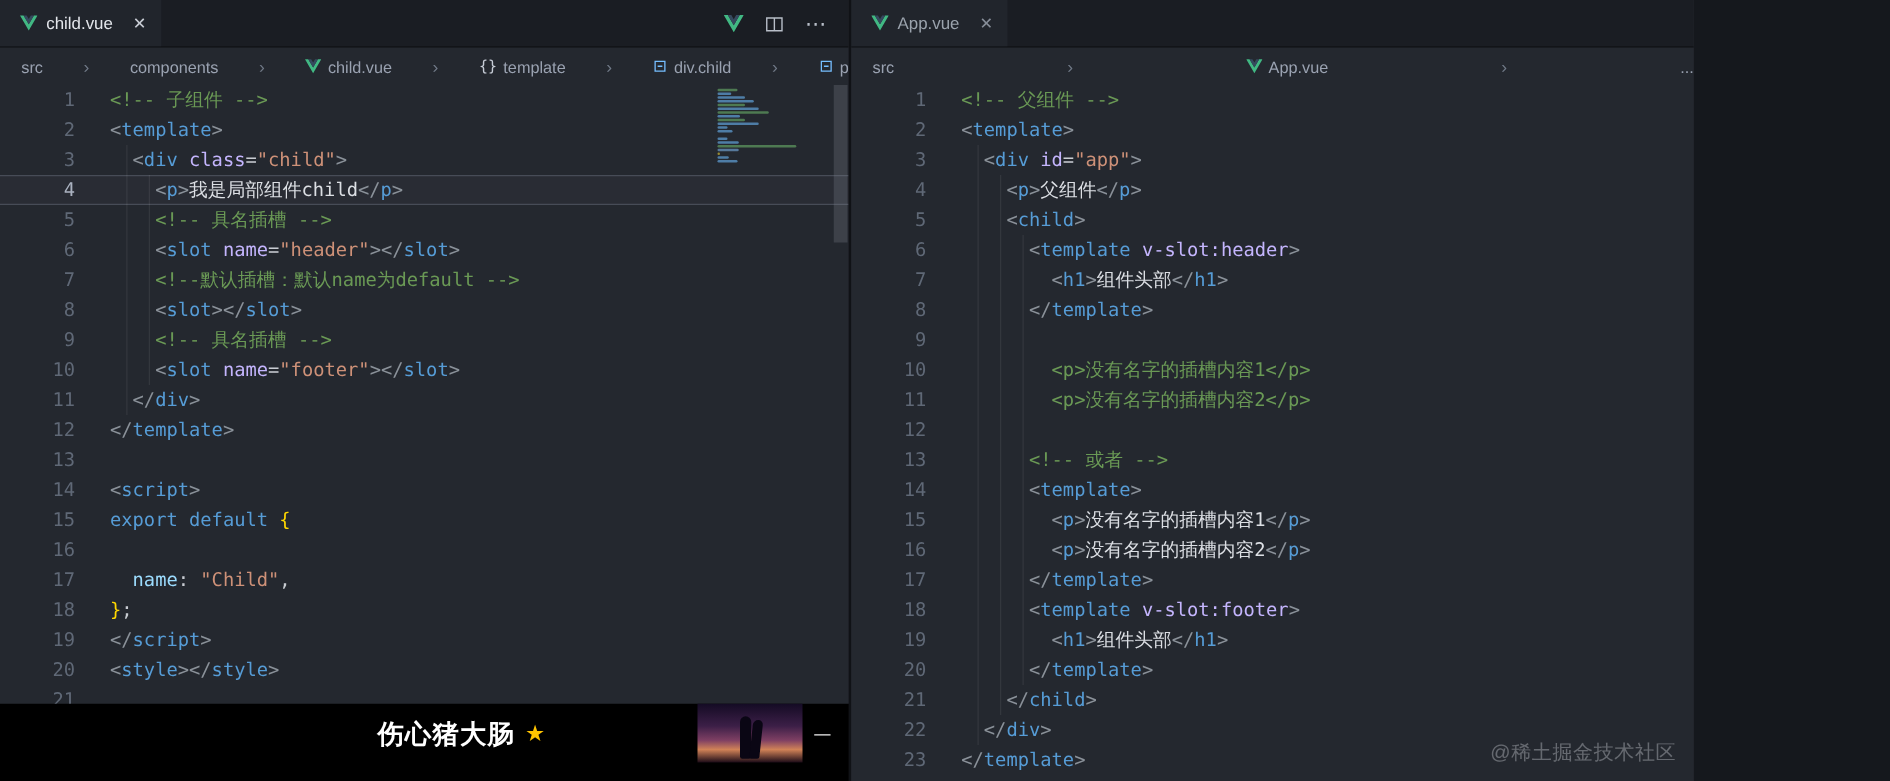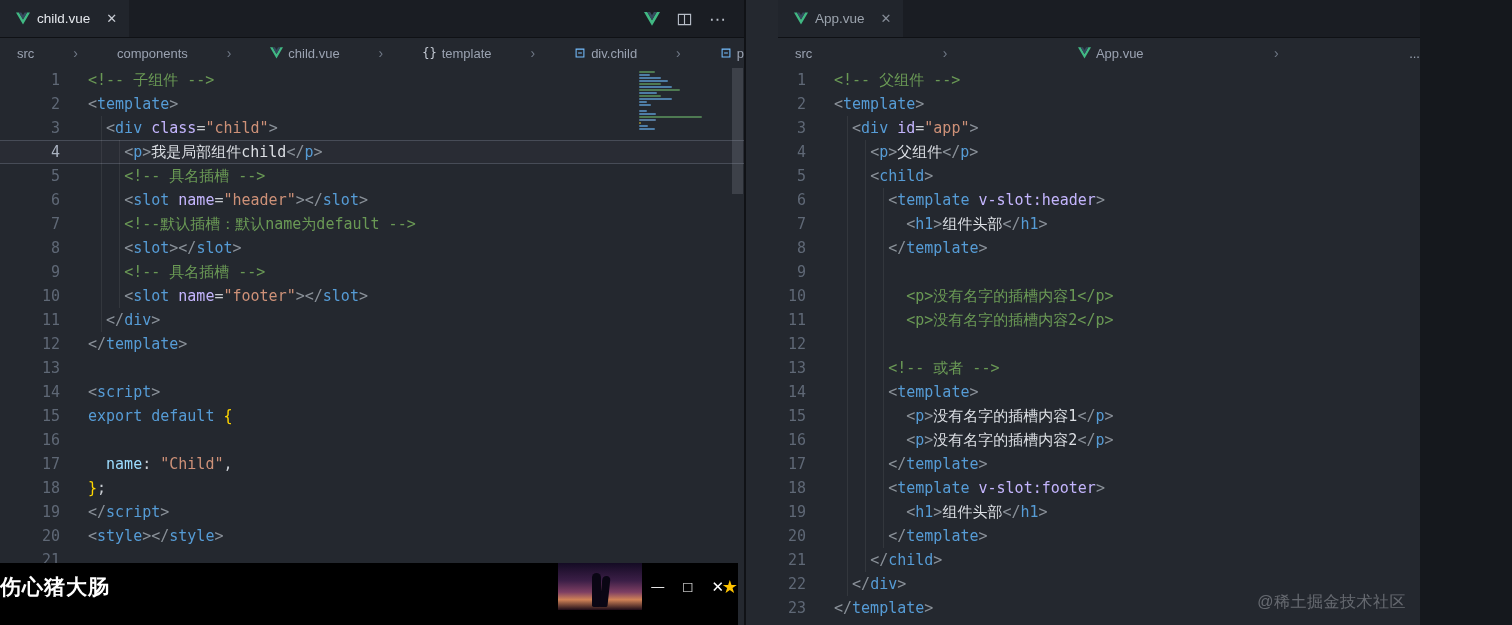--- a/index.html
+++ b/index.html
@@ -2,22 +2,22 @@
 <html><head>
 <meta charset="utf-8">
 <style>
   * { box-sizing: border-box; margin: 0; padding: 0; }
   html, body { width: 1512px; height: 625px; overflow: hidden; background: #15181d; }
   body { font-family: "Liberation Sans", sans-serif; }
 
   .app { display: flex; width: 1512px; height: 625px; }
 
   .pane { position: relative; height: 625px; background: #24282f; overflow: hidden; }
-  .pane.left  { width: 744px; }
-  .pane.right { width: 676px; border-left: 2px solid #101216; padding-left: 32px; }
+  .pane.left  { width: 679px; }
+  .pane.right { width: 676px; border-left: 2px solid #101216; }
 
   
   .tabbar { height: 38px; background: #1a1d23; display: flex; align-items: stretch;
             border-bottom: 1px solid rgba(0,0,0,.4); position: relative; }
   .tab { display: flex; align-items: center; gap: 7px; padding: 0 12px 0 16px;
          background: #21252c; font-size: 13.5px; }
   .pane.left  .tab-label { color: #e4e7ec; }
   .pane.right .tab-label { color: #9ba3ad; }
   .tab-close { margin-left: 9px; font-size: 13px; cursor: pointer; }
   .pane.left  .tab-close { color: #c9cdd5; }
@@ -67,21 +67,21 @@
   .g-r3 { left: 137px; top: 120px; height: 360px; }
 
   
   .minimap { position: absolute; top: 3px; right: 15px; width: 90px; cursor: pointer; }
   .mm-line { height: 2px; margin-bottom: 1px; border-radius: 1px; }
   .scroll-thumb { position: absolute; top: 0; right: 1px; width: 11px; height: 126px;
                   background: rgba(125,133,145,.28); cursor: pointer; }
 
   
   .ad { position: absolute; left: 0; bottom: 0; width: 738px; height: 62px; background: #000; z-index: 6; }
-  .ad-center { height: 47px; display: flex; align-items: center; justify-content: space-between; gap: 8px; }
+  .ad-center { height: 47px; display: flex; align-items: center; justify-content: center; gap: 8px; }
   .ad-title { color: #fff; font-size: 21px; font-weight: bold; letter-spacing: 1px; cursor: pointer; }
   .ad-star { color: #ffc400; font-size: 18px; }
   .ad-img { position: absolute; left: 558px; top: 0; width: 84px; height: 47px; overflow: hidden; cursor: pointer;
             background: linear-gradient(180deg, #140b24 0%, #3c1f47 38%, #7e3f63 62%, #d08257 78%, #1d0c18 100%); }
   .sil { position: absolute; background: #0a0614; }
   .sil.s1 { left: 34px; top: 10px; width: 9px; height: 34px; border-radius: 5px 5px 2px 2px; }
   .sil.s2 { left: 43px; top: 13px; width: 8px; height: 31px; border-radius: 5px 5px 2px 2px; transform: skewX(-6deg); }
   .ad-controls { position: absolute; right: 14px; top: 0; height: 47px; display: flex; align-items: center;
                  gap: 19px; color: #fff; }
   .ad-controls span { cursor: pointer; font-size: 15px; line-height: 1; }

